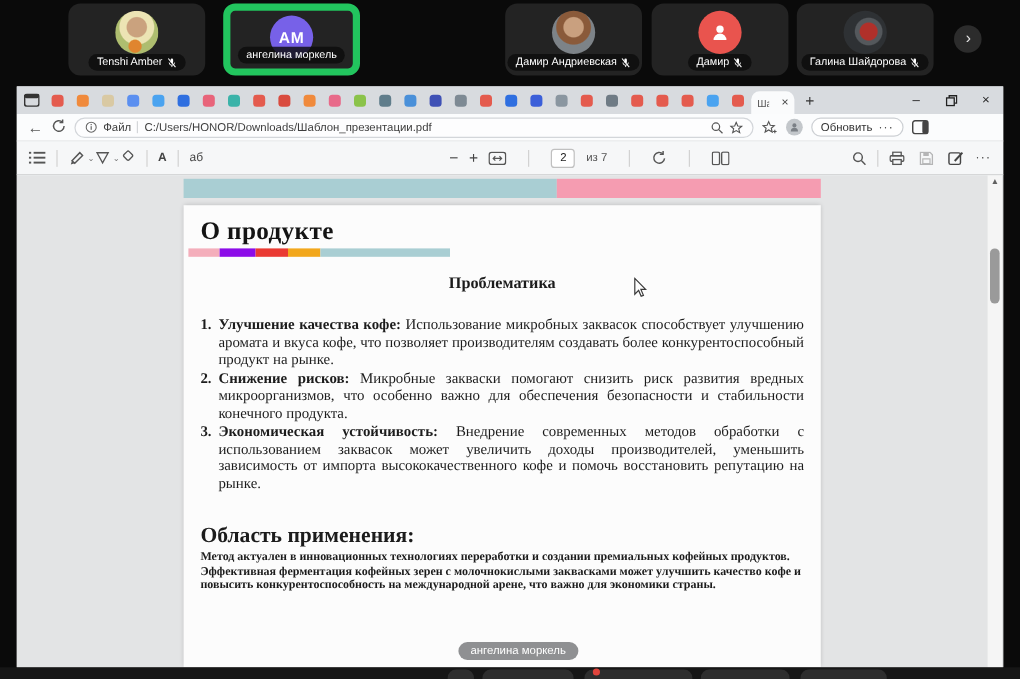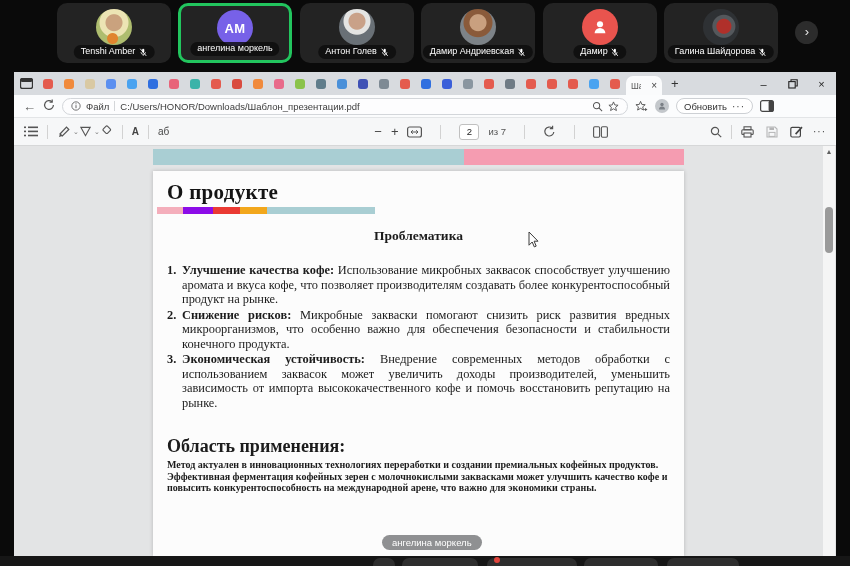--- a/index.html
+++ b/index.html
@@ -3,21 +3,21 @@
 <meta charset="utf-8">
 <style>
   html,body{margin:0;padding:0;background:#000;}
   *{box-sizing:border-box;}
   .stage{position:relative;width:850px;height:566px;background:#0a0a0a;overflow:hidden;
          font-family:"Liberation Sans",sans-serif;}
 
   
   .video-strip{position:absolute;top:0;left:0;width:850px;height:66px;}
   .tile{position:absolute;top:3px;width:114px;height:60px;background:#232323;border-radius:10px;}
-  .tile.active{border:3px solid #22c55e;}
+  .tile.active{border:6px solid #22c55e;margin-left:8px;}
   .avatar{position:absolute;left:50%;top:6px;transform:translateX(-50%);width:36px;height:36px;
           border-radius:50%;display:flex;align-items:center;justify-content:center;}
   .tile.active .avatar{top:4px;}
   .initials{color:#fff;font-size:13px;font-weight:bold;letter-spacing:.5px;}
   .photo-1{background:radial-gradient(circle at 46% 82%, #e0852f 0 5px, rgba(0,0,0,0) 6px),
            radial-gradient(circle at 50% 38%, #caa27e 0 8px, #ece4b4 9px 14px, #aebd6f 15px);}
   .photo-3{background:radial-gradient(circle at 50% 34%, #c9a188 0 8px, #e4e4e2 9px 13px, #697076 14px);}
   .photo-4{background:radial-gradient(circle at 50% 38%, #c9a07f 0 8px, #8a5a3a 9px 14px, #7d8388 15px);}
   .photo-6{background:radial-gradient(circle at 58% 48%, #b0302a 0 7px, #54585c 8px 11px, #2e3134 12px);}
   .name-pill{position:absolute;bottom:4px;left:50%;transform:translateX(-50%);
@@ -131,31 +131,20 @@
 
     <div class="tile active" style="left:178px">
       <div class="avatar" style="background: rgb(119, 97, 232);">
         <span class="initials">AM</span>
       </div>
       <div class="name-pill">
         <span>ангелина моркель</span>
       </div>
     </div>
 
-    <div class="tile" style="left:300px">
-      <div class="avatar photo-3"></div>
-      <div class="name-pill">
-        <span>Антон Голев</span>
-        <svg width="9" height="9" viewBox="0 0 12 12">
-            <rect x="4.6" y="1" width="2.8" height="5.2" rx="1.4" fill="#fff"></rect>
-            <path d="M3 5.5a3 3 0 0 0 6 0M6 8.5v2" stroke="#fff" stroke-width="1" fill="none"></path>
-            <line x1="2" y1="1" x2="10" y2="10.5" stroke="#fff" stroke-width="1.2"></line>
-          </svg>
-      </div>
-    </div>
 
     <div class="tile" style="left:421px">
       <div class="avatar photo-4"></div>
       <div class="name-pill">
         <span>Дамир Андриевская</span>
         <svg width="9" height="9" viewBox="0 0 12 12">
             <rect x="4.6" y="1" width="2.8" height="5.2" rx="1.4" fill="#fff"></rect>
             <path d="M3 5.5a3 3 0 0 0 6 0M6 8.5v2" stroke="#fff" stroke-width="1" fill="none"></path>
             <line x1="2" y1="1" x2="10" y2="10.5" stroke="#fff" stroke-width="1.2"></line>
           </svg>

